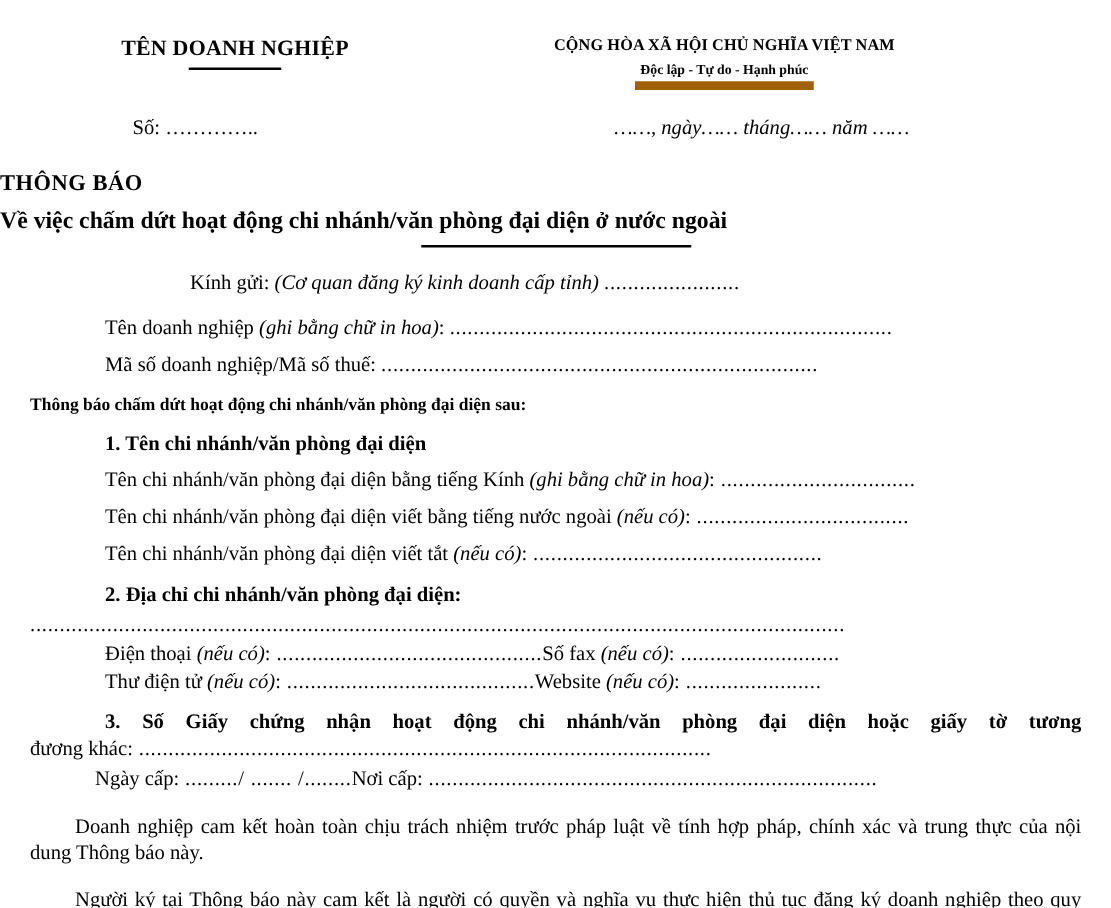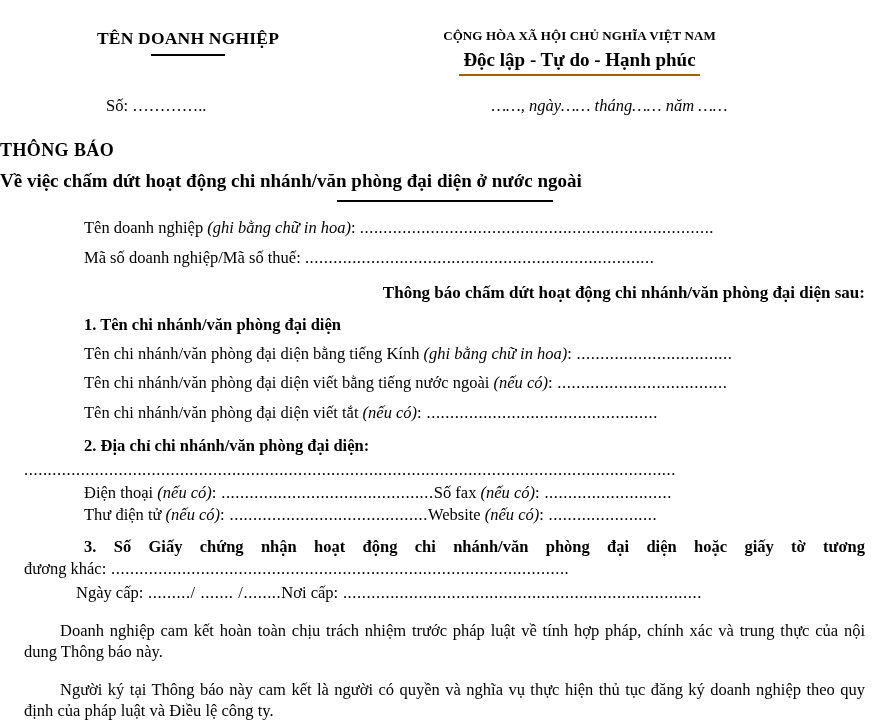--- a/index.html
+++ b/index.html
@@ -55,25 +55,25 @@
     margin: 5px auto 0 auto;
   }
   .nation-title {
     font-weight: bold;
     font-size: 13px;
     letter-spacing: 0.1px;
     white-space: nowrap;
   }
   .nation-motto {
     font-weight: bold;
-    font-size: 19px;
+    font-size: 11px;
     margin-top: 5px;
     display: inline-block;
     padding: 0 4px 3px 4px;
-    border-bottom: 2px solid #a16207;
+    border-bottom: 7px solid #a16207;
     white-space: nowrap;
     text-align: right;
   }
 
   
   .numdate {
     display: flex;
     margin-top: 20px;
     padding: 0 24px;
     box-sizing: border-box;
@@ -128,23 +128,23 @@
     box-sizing: border-box;
     margin-top: 16px;
   }
   .line {
     margin-top: 9px;
     line-height: 1.26;
   }
   .indent { padding-left: 60px; }
   .indent-md { padding-left: 52px; }
   .center-bold {
-    text-align: right;
-    font-weight: bold;
-    font-size: 17px;
+    text-align: left;
+    font-weight: bold;
+    font-size: 14px;
     margin-top: 14px;
   }
   .sec-head {
     font-weight: bold;
     padding-left: 60px;
     margin-top: 12px;
   }
   .sec-head-3 {
     font-weight: bold;
     padding-left: 60px;
@@ -187,20 +187,25 @@
     <div class="doc-number">Số: …………..</div>
     <div class="doc-date">……, ngày…… tháng…… năm ……</div>
   </div>
 
   <div class="title-block">
     <div class="main-title">THÔNG BÁO</div>
     <div class="sub-title">Về việc chấm dứt hoạt động chi nhánh/văn phòng đại diện ở nước ngoài</div>
     <div class="rule-mid"></div>
   </div>
 
+  <div class="recipient">
+    <span>Kính gửi:</span>
+    <span class="italic">(Cơ quan đăng ký kinh doanh cấp tỉnh)</span>
+    <span class="dots">.......................</span>
+  </div>
 
   <div class="body-block">
 
     <div class="line indent">
       <span>Tên doanh nghiệp</span>
       <span class="italic">(ghi bằng chữ in hoa)</span><span>:</span>
       <span class="dots">...........................................................................</span>
     </div>
 
     <div class="line indent">

